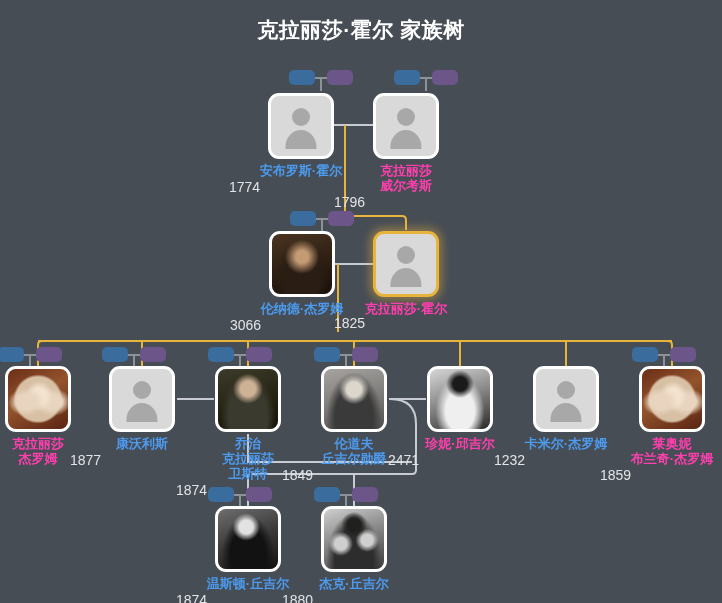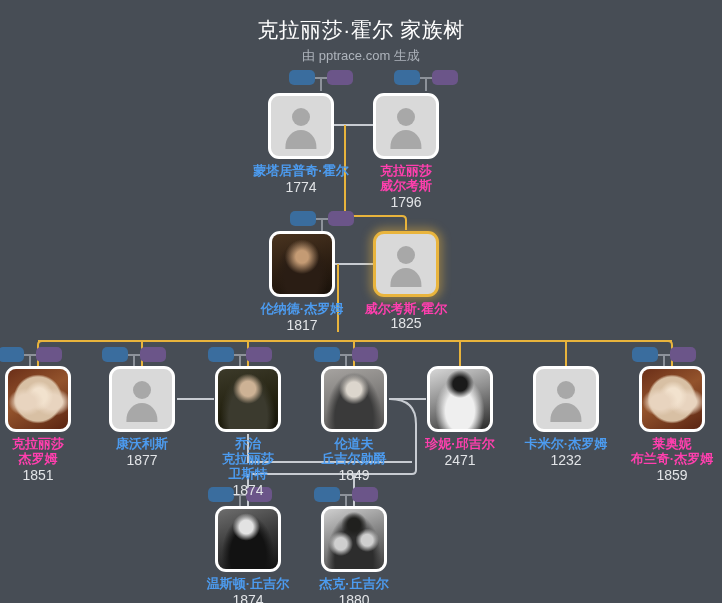--- a/index.html
+++ b/index.html
@@ -7,21 +7,21 @@
     width:722px;height:603px;overflow:hidden;
     background:#474d55;
     font-family:"Liberation Sans","DejaVu Sans",sans-serif;
     position:relative;
   }
   #stage{position:absolute;inset:0;}
 
   
   .hdr{position:absolute;left:0;right:0;top:16px;text-align:center;}
   .hdr-title{
-    font-size:21px;font-weight:400;color:#ffffff;letter-spacing:.5px;
+    font-size:21px;font-weight:700;color:#ffffff;letter-spacing:.5px;
     line-height:28px;
   }
   .hdr-sub{
     margin-top:3px;font-size:13px;color:#aeb4bc;line-height:17px;
   }
 
   
   #wires{position:absolute;left:0;top:0;width:722px;height:603px;}
 
   
@@ -39,21 +39,21 @@
     background:#d9d9d9;
   }
   .node .label{
     position:absolute;left:-72px;top:70px;width:144px;text-align:center;
     font-size:13px;font-weight:700;line-height:15px;
     white-space:pre-line;
   }
   .node .label.m{color:#4c9bef;}
   .node .label.f{color:#ff3fae;}
   .node .year{
-    position:absolute;left:-72px;width:144px;text-align:center;
+    position:absolute;left:-72px;width:144px;text-align:left;
     font-size:14px;color:#e2e4e7;line-height:16px;
   }
 
   
   .sil{position:absolute;inset:0;}
   .sil .head{
     position:absolute;left:50%;top:20%;width:30%;height:30%;
     transform:translateX(-50%);border-radius:50%;background:#a8a8a8;
   }
   .sil .body{
@@ -80,21 +80,20 @@
     position:absolute;left:31px;top:8px;width:2px;height:13px;background:#8d929a;
   }
 </style>
 </head>
 <body>
 
 <div id="stage">
 
   <div class="hdr">
     <div class="hdr-title">克拉丽莎·霍尔 家族树</div>
-    <div class="hdr-sub">由 pptrace.com 生成</div>
   </div>
 
   <svg id="wires" viewBox="0 0 722 603">
     <g fill="none" stroke="#c8ccd2" stroke-width="2">
 
       <path d="M301,125 L406,125"></path>
     </g>
     <g fill="none" stroke="#e9b43c" stroke-width="2">
 
       <path d="M345,125 L345,212 Q345,216 349,216 L402,216 Q406,216 406,220 L406,230"></path>
@@ -210,21 +209,21 @@
     </div>
   </div>
 
   <div class="node" style="left:301px;top:93px">
     <div class="frame ph">
       <div class="sil">
         <div class="head"></div>
           <div class="body"></div>
       </div>
     </div>
-    <div class="label m">蒙塔居普奇·霍尔</div>
+    <div class="label m">安布罗斯·霍尔</div>
     <div class="year" style="top:86px">1774</div>
   </div>
 
   <div class="node" style="left:406px;top:93px">
     <div class="frame ph">
       <div class="sil">
         <div class="head"></div>
           <div class="body"></div>
       </div>
     </div>
@@ -234,31 +233,31 @@
   </div>
 
   <div class="node" style="left:302px;top:231px">
     <div class="frame">
       <div class="pz" style="background:
           radial-gradient(circle at 50% 38%, #c49b74 0 13%, rgba(196,155,116,0) 36%),
           radial-gradient(ellipse at 50% 72%, #2a1d14 0 40%, rgba(42,29,20,0) 62%),
           linear-gradient(165deg,#4a3420 0%,#2c1e12 55%,#19110a 100%);"></div>
     </div>
     <div class="label m">伦纳德·杰罗姆</div>
-    <div class="year" style="top:86px">1817</div>
+    <div class="year" style="top:86px">3066</div>
   </div>
 
   <div class="node hl" style="left:406px;top:231px">
     <div class="frame ph">
       <div class="sil">
         <div class="head"></div>
           <div class="body"></div>
       </div>
     </div>
-    <div class="label f">威尔考斯·霍尔</div>
+    <div class="label f">克拉丽莎·霍尔</div>
     <div class="year" style="top:84px">1825</div>
   </div>
 
   <div class="node" style="left:38px;top:366px">
     <div class="frame">
       <div class="pz" style="background:
           radial-gradient(ellipse at 30% 55%, #e8d4bf 0 16%, rgba(232,212,191,0) 30%),
           radial-gradient(ellipse at 52% 45%, #f2e2ce 0 17%, rgba(242,226,206,0) 32%),
           radial-gradient(ellipse at 74% 55%, #e8d4bf 0 16%, rgba(232,212,191,0) 30%),
           radial-gradient(ellipse at 50% 50%, #d8c0a4 0 52%, rgba(216,192,164,0) 58%),

